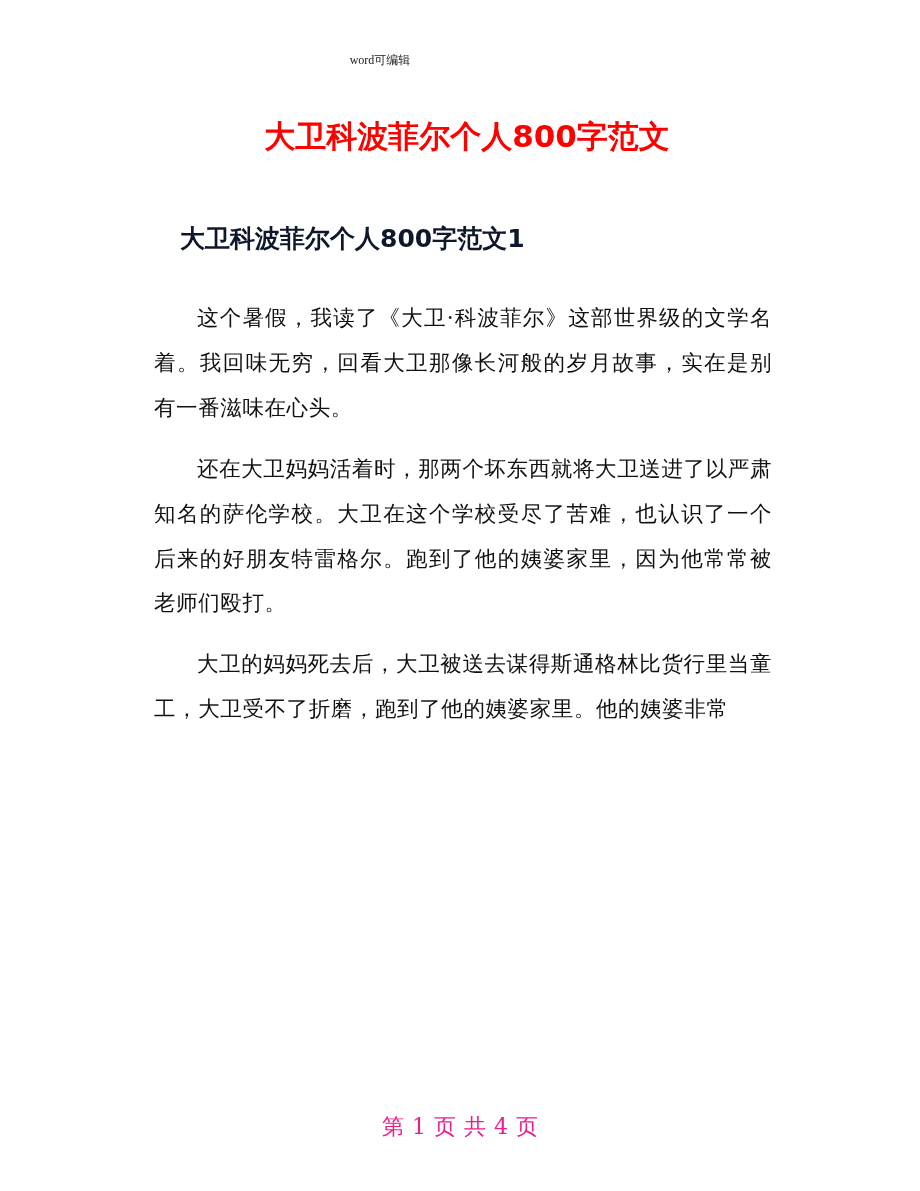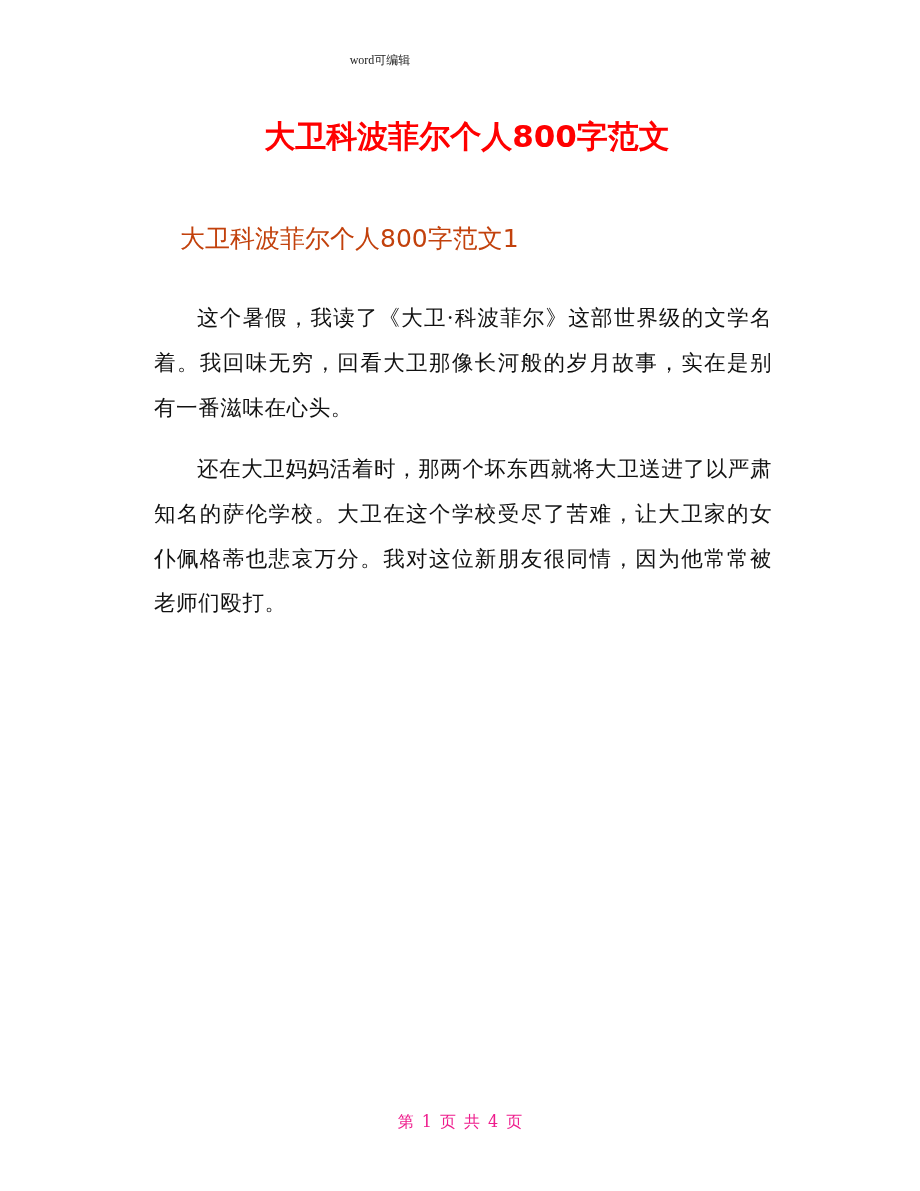--- a/index.html
+++ b/index.html
@@ -37,22 +37,22 @@
       font-family: "DejaVu Sans", "Liberation Sans", sans-serif;
       letter-spacing: 0px;
       margin: 0;
       padding-left: 7px;
     }
     .section-heading {
       position: absolute;
       top: 222px;
       left: 180px;
       font-size: 25px;
-      font-weight: normal;
-      color: #c2410c;
+      font-weight: bold;
+      color: #0f172a;
       font-family: "DejaVu Sans", "Liberation Sans", sans-serif;
       margin: 0;
     }
     .body-text {
       position: absolute;
       top: 280px;
       left: 138px;
       width: 650px;
     }
     .para {
@@ -64,36 +64,37 @@
       letter-spacing: 0.6px;
       font-family: "DejaVu Serif", "Liberation Serif", serif;
       color: #111111;
     }
     .footer {
       position: absolute;
       top: 1112px;
       left: 0;
       width: 920px;
       text-align: center;
-      font-size: 16px;
+      font-size: 22px;
       color: #ee1c8c;
       font-family: "DejaVu Serif", "Liberation Serif", serif;
       word-spacing: 6px;
     }
     .footer span { margin: 0 4px; }
   </style>
 </head>
 <body>
 
 <div class="header-note">word可编辑</div>
 
 <h1 class="doc-title">大卫科波菲尔个人800字范文</h1>
 
 <h2 class="section-heading">大卫科波菲尔个人800字范文1</h2>
 
 <div class="body-text">
   <p class="para">这个暑假，我读了《大卫·科波菲尔》这部世界级的文学名着。我回味无穷，回看大卫那像长河般的岁月故事，实在是别有一番滋味在心头。</p>
-  <p class="para">还在大卫妈妈活着时，那两个坏东西就将大卫送进了以严肃知名的萨伦学校。大卫在这个学校受尽了苦难，让大卫家的女仆佩格蒂也悲哀万分。我对这位新朋友很同情，因为他常常被老师们殴打。</p>
+  <p class="para">还在大卫妈妈活着时，那两个坏东西就将大卫送进了以严肃知名的萨伦学校。大卫在这个学校受尽了苦难，也认识了一个后来的好朋友特雷格尔。跑到了他的姨婆家里，因为他常常被老师们殴打。</p>
+  <p class="para">大卫的妈妈死去后，大卫被送去谋得斯通格林比货行里当童工，大卫受不了折磨，跑到了他的姨婆家里。他的姨婆非常</p>
 </div>
 
 <div class="footer">
   <span>第</span><span>1</span><span>页</span><span>共</span><span>4</span><span>页</span>
 </div>
 
 </body></html>

